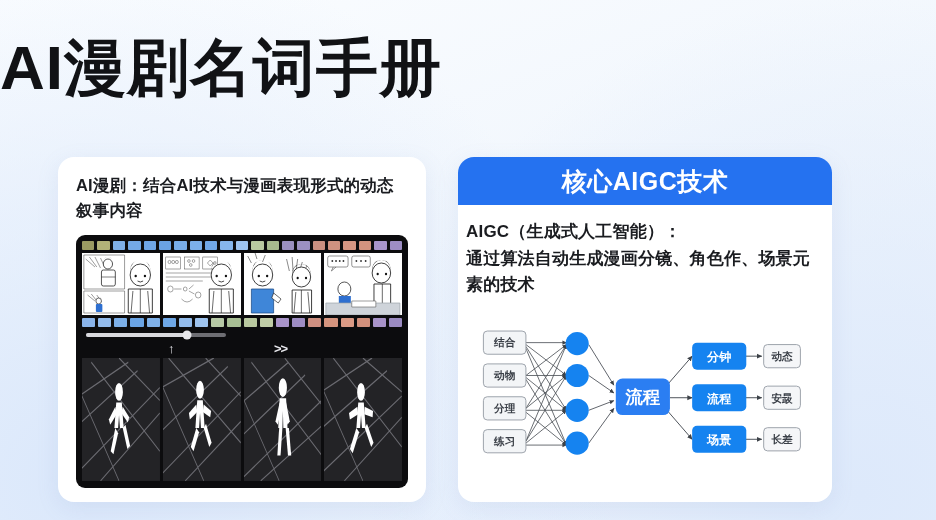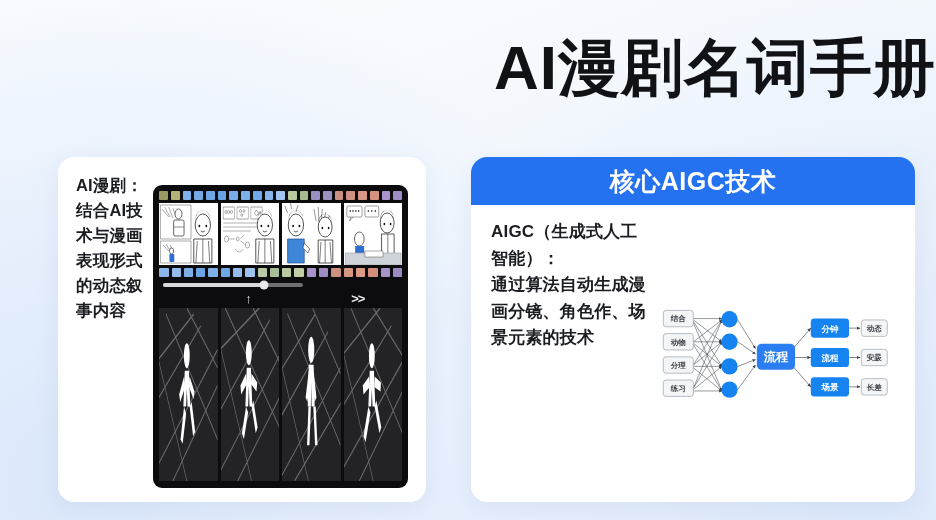--- a/index.html
+++ b/index.html
@@ -13,21 +13,21 @@
       radial-gradient(circle at 8% 92%, #dbe8fb 0%, rgba(219,232,251,0) 55%),
       radial-gradient(circle at 92% 95%, #dde9fb 0%, rgba(221,233,251,0) 50%),
       linear-gradient(160deg, #fbfdff 0%, #f2f7fd 45%, #e9f1fc 100%);
     position: relative;
   }
 
   
   .title {
     position: absolute;
     top: 34px; left: 0; right: 0;
-    text-align: right;
+    text-align: left;
     font-size: 62px;
     font-weight: 800;
     letter-spacing: 1px;
     color: #111215;
     line-height: 1.1;
     white-space: nowrap;
   }
 
   
   .card {
@@ -35,42 +35,42 @@
     top: 157px;
     height: 345px;
     background: #ffffff;
     border-radius: 16px;
     box-shadow: 0 6px 22px rgba(120,150,195,0.13);
     overflow: hidden;
     display: flex;
     flex-direction: column;
   }
   .card.left  { left: 58px;  width: 368px; }
-  .card.right { left: 471px; width: 444px; }
+  .card.right { left: 458px; width: 374px; }
 
   .card-header {
     background: #2572f0;
     color: #ffffff;
     height: 48px;
     display: flex;
     align-items: center;
     justify-content: center;
     font-size: 25px;
     font-weight: 700;
     letter-spacing: .5px;
     flex: 0 0 auto;
   }
 
   .card-body {
     flex: 1 1 auto;
     padding: 16px 18px 14px 18px;
     display: flex;
-    flex-direction: row;
-  }
-  .card.right .card-body { padding: 14px 20px 12px 20px; }
+    flex-direction: column;
+  }
+  .card.right .card-body { padding: 14px 20px 12px 8px; }
 
   .desc {
     font-size: 16.5px;
     font-weight: 700;
     color: #1a1c20;
     line-height: 1.52;
     letter-spacing: .2px;
   }
   .card.right .desc { font-size: 17px; line-height: 1.56; }
 

